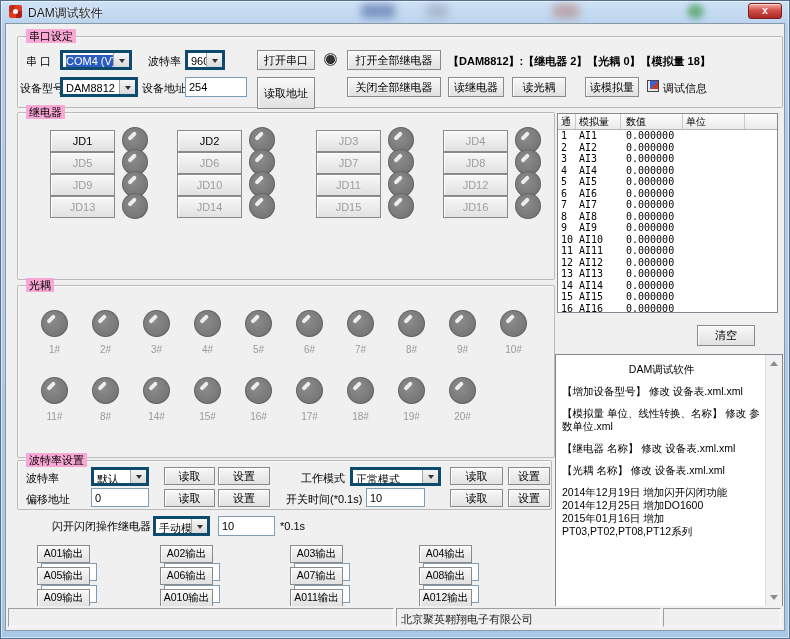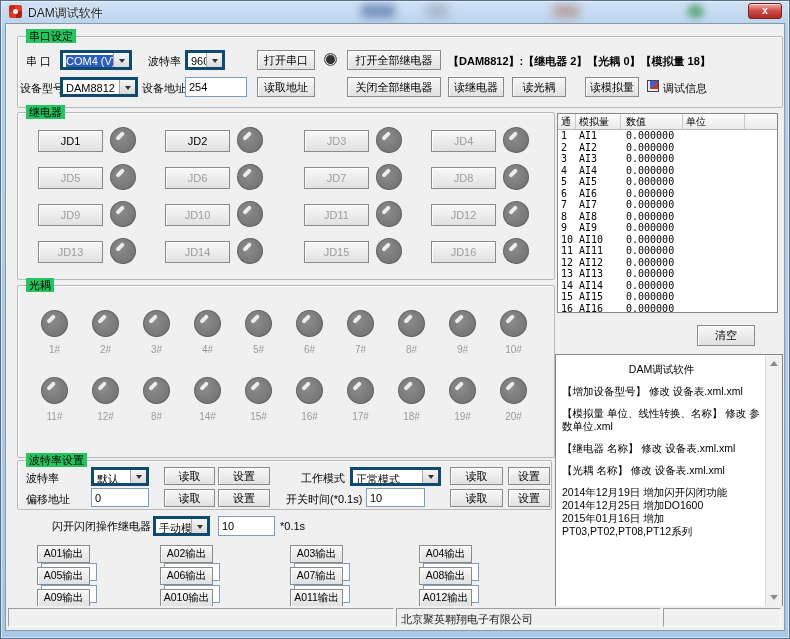--- a/index.html
+++ b/index.html
@@ -27,21 +27,21 @@
     background:linear-gradient(#f0b0ac,#d4504a 45%,#b22e28 90%);
     border:1px solid #7e1c18; border-radius:3px; color:#fff; font-size:10px; line-height:13px;
     text-align:center; font-weight:bold; cursor:pointer; box-shadow:inset 0 1px 0 rgba(255,255,255,.5); }
 
   
   .client { position:absolute; left:4px; top:22px; right:4px; bottom:7px;
     background:#f0f0f0; border:1px solid #8a98a8; }
 
   .group { position:absolute; border:1px solid #b9b9b9; border-radius:2px;
     box-shadow:inset 1px 1px 0 rgba(255,255,255,.8); }
-  .group-label { position:absolute; top:-8px; left:8px; background:#22c55e;
+  .group-label { position:absolute; top:-8px; left:8px; background:#f9a8d4;
     padding:0 3px; font-size:11px; color:#000; line-height:14px; white-space:nowrap; }
 
   .lbl { position:absolute; font-size:11px; color:#000; white-space:nowrap; }
   .btn { background:linear-gradient(#f8f8f8,#e1e1e1); border:1px solid #8a8a8a;
     box-shadow:inset 1px 1px 0 #fff; font-size:11px; color:#000; text-align:center;
     font-family:inherit; cursor:pointer; padding:0; white-space:nowrap; }
   .abs { position:absolute; }
   .tbox { background:#fff; border:1px solid #7f9db9; font-size:11px; color:#000;
     padding:1px 3px; font-family:inherit; }
 
@@ -57,22 +57,22 @@
     background:radial-gradient(circle at 45% 40%, #333 0 52%, #111 60%, #666 100%);
     border:1px solid #555; box-shadow:0 0 0 1px #e8e8e8 inset; }
 
   .knob { position:relative; width:26px; height:26px; border-radius:50%;
     background:radial-gradient(circle at 42% 40%, #8c8c8c, #747474 75%);
     box-shadow:inset 0 0 0 1px rgba(0,0,0,.18); flex:none; }
   .knob::after { content:""; position:absolute; left:5px; top:7px; width:10px; height:3.5px;
     border-radius:2px; background:#ededed; transform:rotate(-45deg); }
 
   
-  .relay-grid { position:absolute; left:20px; top:17px; display:grid;
-    grid-template-columns:127px 139px 127px 1fr; grid-auto-rows:22px; row-gap:15px; }
+  .relay-grid { position:absolute; left:32px; top:17px; display:grid;
+    grid-template-columns:127px 139px 127px 1fr; grid-auto-rows:22px; }
   .relay-cell { display:flex; align-items:center; }
   .jd { width:65px; height:22px; color:#9d9d9d; }
   .jd.on { color:#000; }
   .relay-cell .knob { margin-left:7px; margin-top:-2px; }
 
   
   .opto-grid { position:absolute; left:11px; top:24px; display:grid;
     grid-template-columns:repeat(10,51px); row-gap:22px; }
   .opto-cell { display:flex; flex-direction:column; align-items:center; }
   .opto-cell .knob { width:27px; height:27px; }
@@ -179,21 +179,21 @@
       <div class="combo" style="left:42px;top:40px;width:78px;">
         <span class="combo-value">DAM8812</span>
         <span class="combo-btn">
             <i class="tri-dn"></i>
           </span>
       </div>
 
       <span class="lbl" style="left:124px;top:44px;">设备地址</span>
       <input class="tbox abs" style="left: 167px; top: 40px; width: 62px; height: 20px;" value="254">
 
-      <button class="btn abs" style="left:239px;top:40px;width:58px;height:20px;">读取地址</button>
+      <button class="btn abs" style="left:239px;top:40px;width:58px;height:32px;">读取地址</button>
       <button class="btn abs" style="left:329px;top:40px;width:94px;height:20px;">关闭全部继电器</button>
       <button class="btn abs" style="left:430px;top:40px;width:56px;height:20px;">读继电器</button>
       <button class="btn abs" style="left:494px;top:40px;width:54px;height:20px;">读光耦</button>
       <button class="btn abs" style="left:567px;top:40px;width:54px;height:20px;">读模拟量</button>
       <span class="dbg-icon" style="left:629px;top:43px;"></span>
       <span class="lbl" style="left:645px;top:44px;">调试信息</span>
     </div>
 
     <div class="group" style="left:11px;top:88px;width:538px;height:168px;">
       <span class="group-label">继电器</span>
@@ -334,24 +334,20 @@
           <div class="opto-cell">
             <span class="knob"></span>
             <span class="opto-label">10#</span>
           </div>
 
           <div class="opto-cell">
             <span class="knob"></span>
             <span class="opto-label">11#</span>
           </div>
 
-          <div class="opto-cell">
-            <span class="knob"></span>
-            <span class="opto-label">12#</span>
-          </div>
 
           <div class="opto-cell">
             <span class="knob"></span>
             <span class="opto-label">8#</span>
           </div>
 
           <div class="opto-cell">
             <span class="knob"></span>
             <span class="opto-label">14#</span>
           </div>

